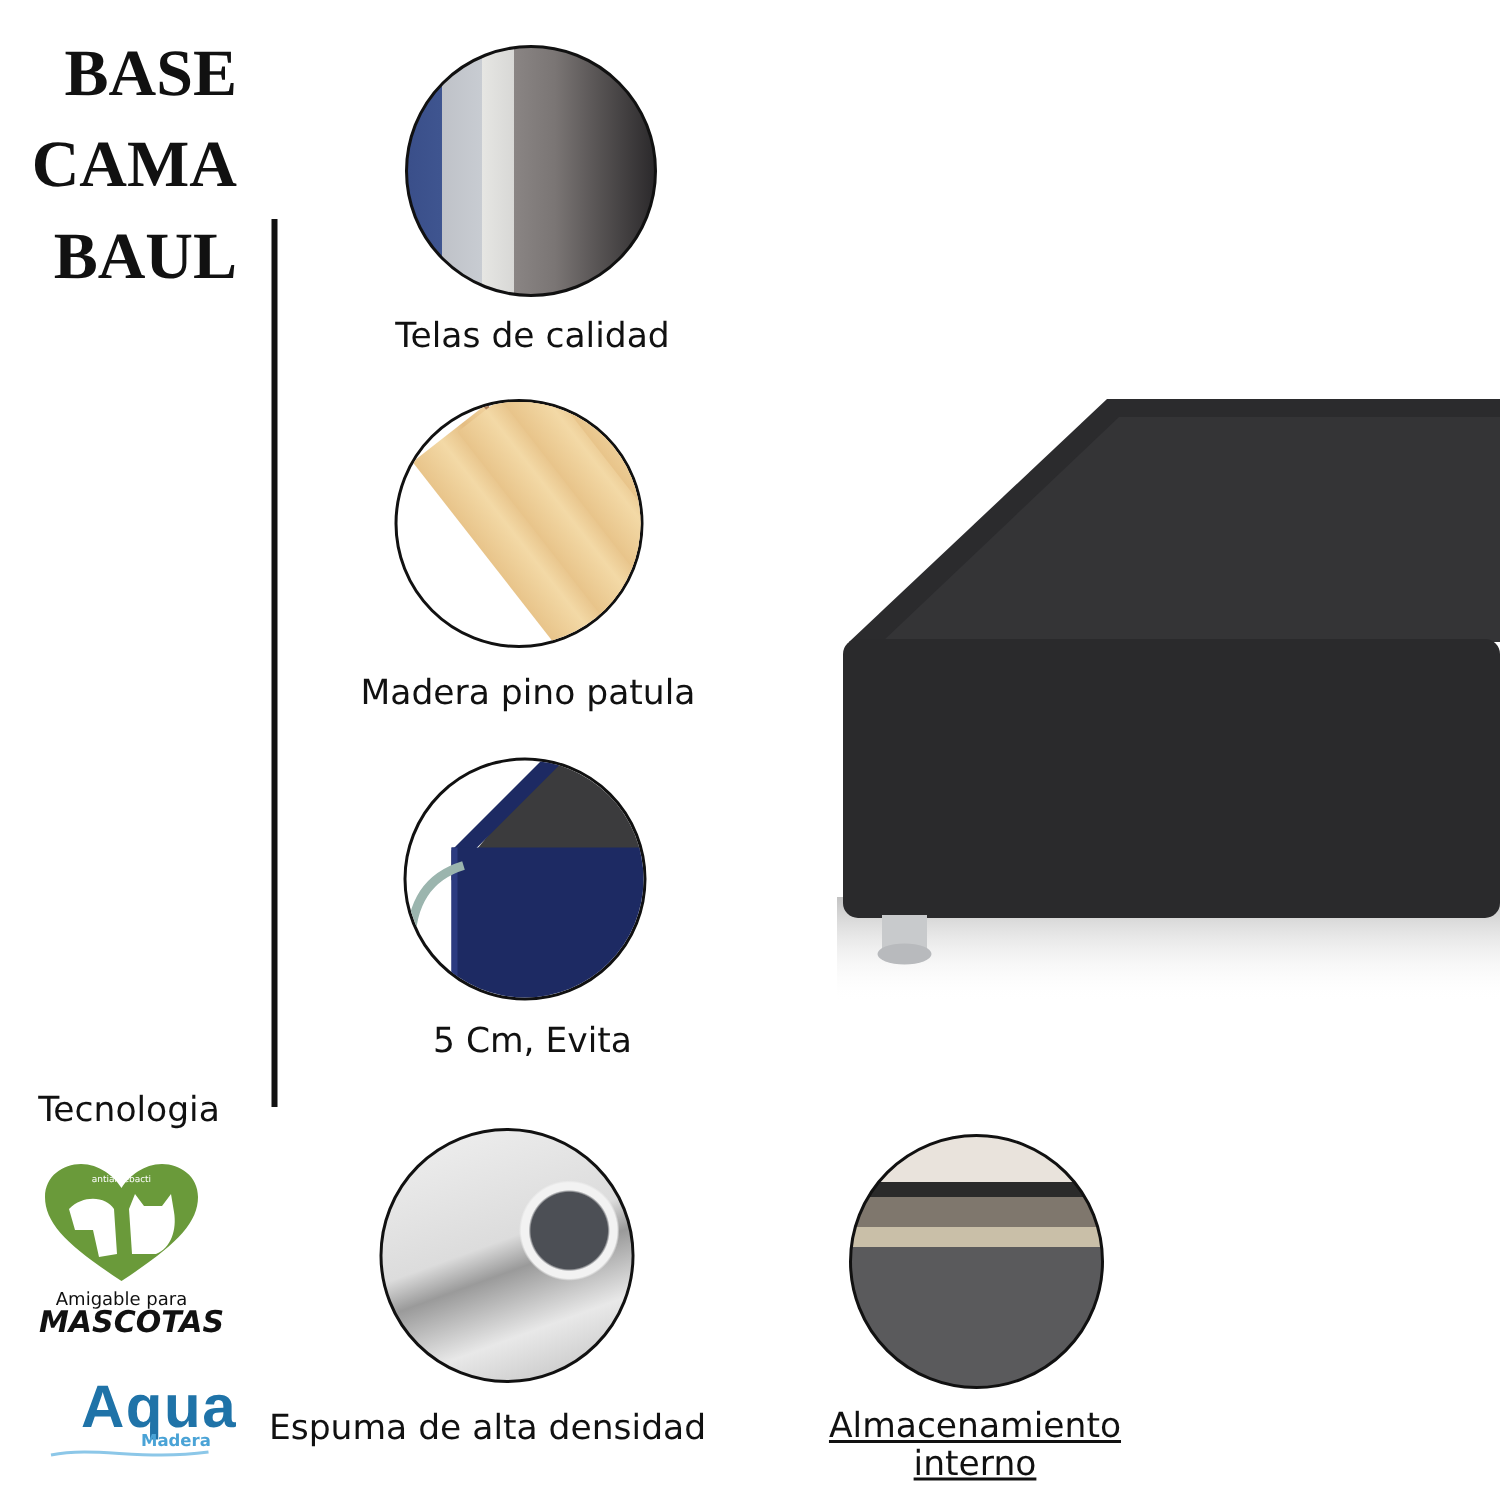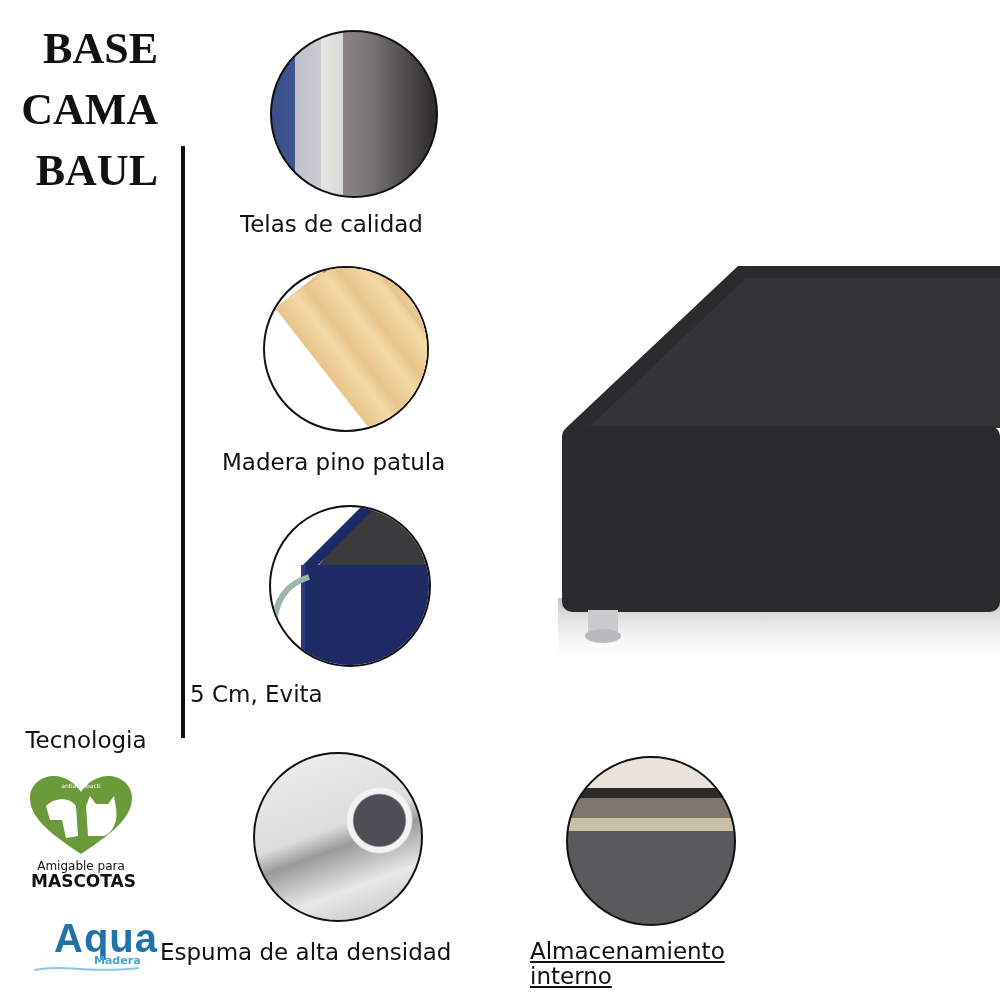--- a/index.html
+++ b/index.html
@@ -1,21 +1,21 @@
 <!DOCTYPE html>
 <html><head>
 <meta charset="utf-8">
 <style>
   html, body { margin:0; padding:0; background:#ffffff; }
   body { width:1000px; height:1000px; position:relative; overflow:hidden; font-family:"DejaVu Sans", sans-serif; color:#111; }
   .title { position:absolute; left:18px; top:18px; width:140px; text-align:right; font-family:"Liberation Serif", serif; font-weight:bold; font-size:44px; line-height:61px; letter-spacing:0px; color:#111; }
   .title div { display:block; }
   .vline { position:absolute; left:181px; top:146px; width:4px; height:592px; background:#111; }
   .circle { position:absolute; border-radius:50%; border:2px solid #111; overflow:hidden; box-sizing:border-box; }
-  .label { position:absolute; text-align:left; font-size:23px; line-height:25px; color:#111; }
+  .label { position:absolute; text-align:center; font-size:23px; line-height:25px; color:#111; }
   
   .fabric { left:270px; top:30px; width:168px; height:168px;
     background:linear-gradient(90deg,#3a4f8a 0%,#3f5590 14%,#bfc2c8 14%,#c8ccd2 30%,#e6e6e3 30%,#d8d8d6 43%,#8a8584 43%,#7a7574 60%,#5c5858 75%,#2c2a2c 100%); }
   
   .wood { left:263px; top:266px; width:166px; height:166px; background:#fff; }
   .plank { position:absolute; width:60px; height:260px; background:linear-gradient(90deg,#e8c48a,#f3d9a6 40%,#e4bd82 70%,#f0d09a); border-right:3px solid #b07f58; transform:rotate(-38deg); transform-origin:top left; }
   
   .edge { left:269px; top:505px; width:162px; height:162px; background:#fff; }
   
   .foam { left:253px; top:752px; width:170px; height:170px;
@@ -64,21 +64,21 @@
 <div class="label" style="left:10px; top:728px; width:140px; text-align:center; padding-left:6px;">Tecnologia</div>
 
 <div style="position:absolute; left:26px; top:776px; width:110px; height:112px;">
   <svg width="110" height="80" viewBox="0 0 110 80">
     <path d="M55,78 C20,55 4,40 4,22 C4,8 16,0 28,0 C40,0 50,8 55,16 C60,8 70,0 82,0 C94,0 106,8 106,22 C106,40 90,55 55,78 Z" fill="#6a9a3a"></path>
     <path d="M20,30 C30,20 45,22 50,30 L52,60 L40,62 L36,44 L24,44 Z" fill="#ffffff"></path>
     <path d="M60,30 L64,20 L70,28 L82,28 L88,20 L90,32 C92,44 88,56 78,60 L62,60 Z" fill="#ffffff"></path>
     <text x="55" y="12" font-size="6" fill="#ffffff" text-anchor="middle" font-family="DejaVu Sans, sans-serif">antiamebacti</text>
   </svg>
   <div style="text-align:center; font-size:12px; line-height:13px;">Amigable para</div>
-  <div style="text-align:right; font-size:17px; line-height:16px; font-weight:bold;">MASCOTAS</div>
+  <div style="text-align:left; font-size:20px; line-height:16px; font-weight:bold;font-style:italic;">MASCOTAS</div>
 </div>
 
 <div style="position:absolute; left:14px; top:918px; width:130px; height:60px;">
   <div style="font-family:'Liberation Sans', sans-serif; font-weight:bold; font-size:40px; line-height:40px; color:#1f73a8; letter-spacing:1px;margin-left:40px;">Aqua</div>
   <div style="position:absolute; left:80px; top:36px; font-size:11px; font-weight:bold; color:#4aa3d6;">Madera</div>
   <svg width="130" height="10" style="position:absolute; left:0; top:46px;">
       <path d="M20,6 C50,0 80,10 125,4" stroke="#8cc7e8" stroke-width="2" fill="none"></path>
     </svg>
 </div>
 

